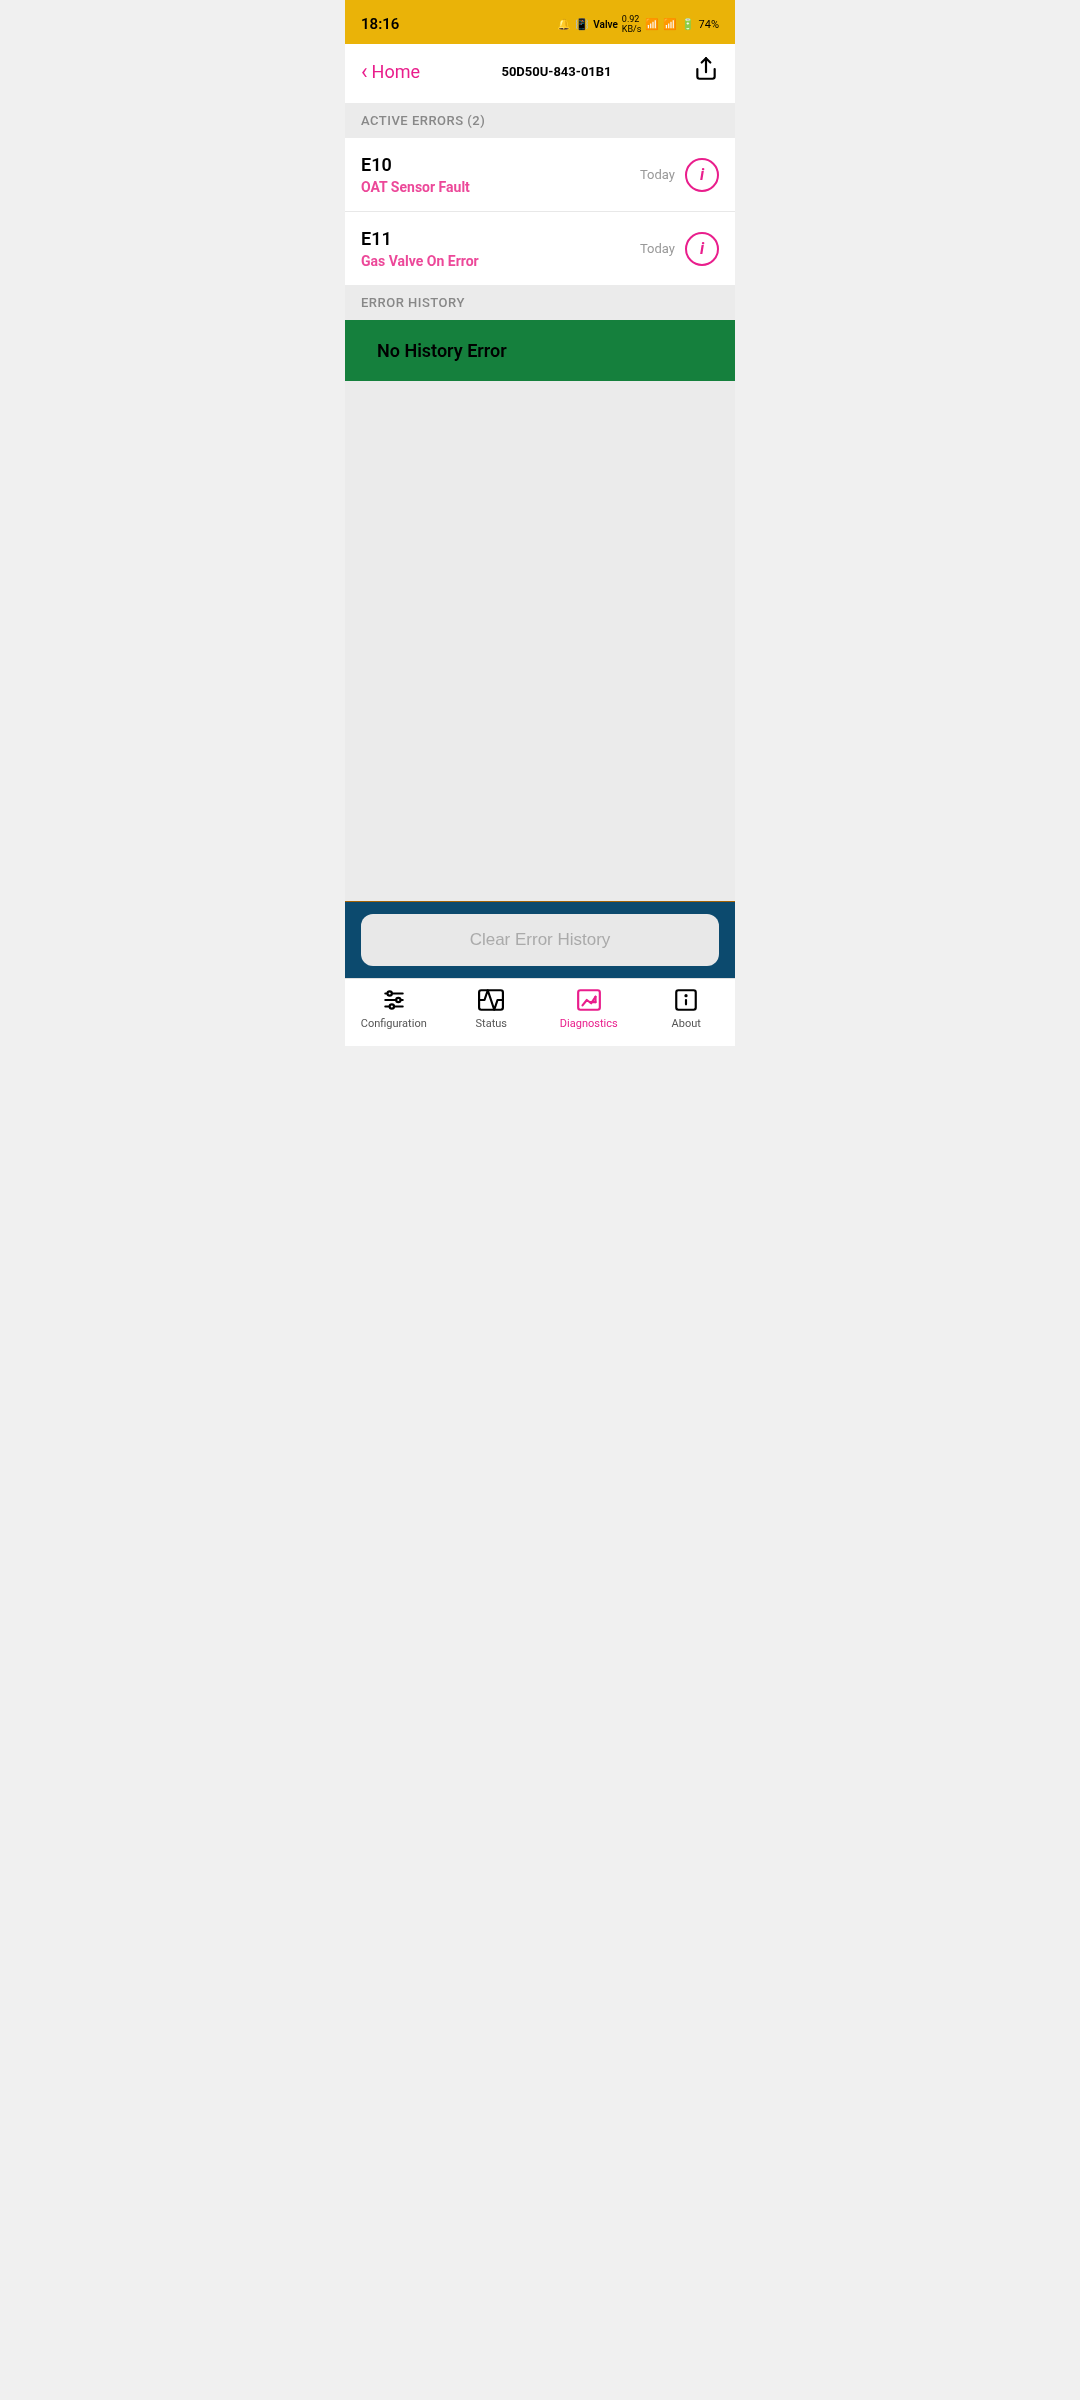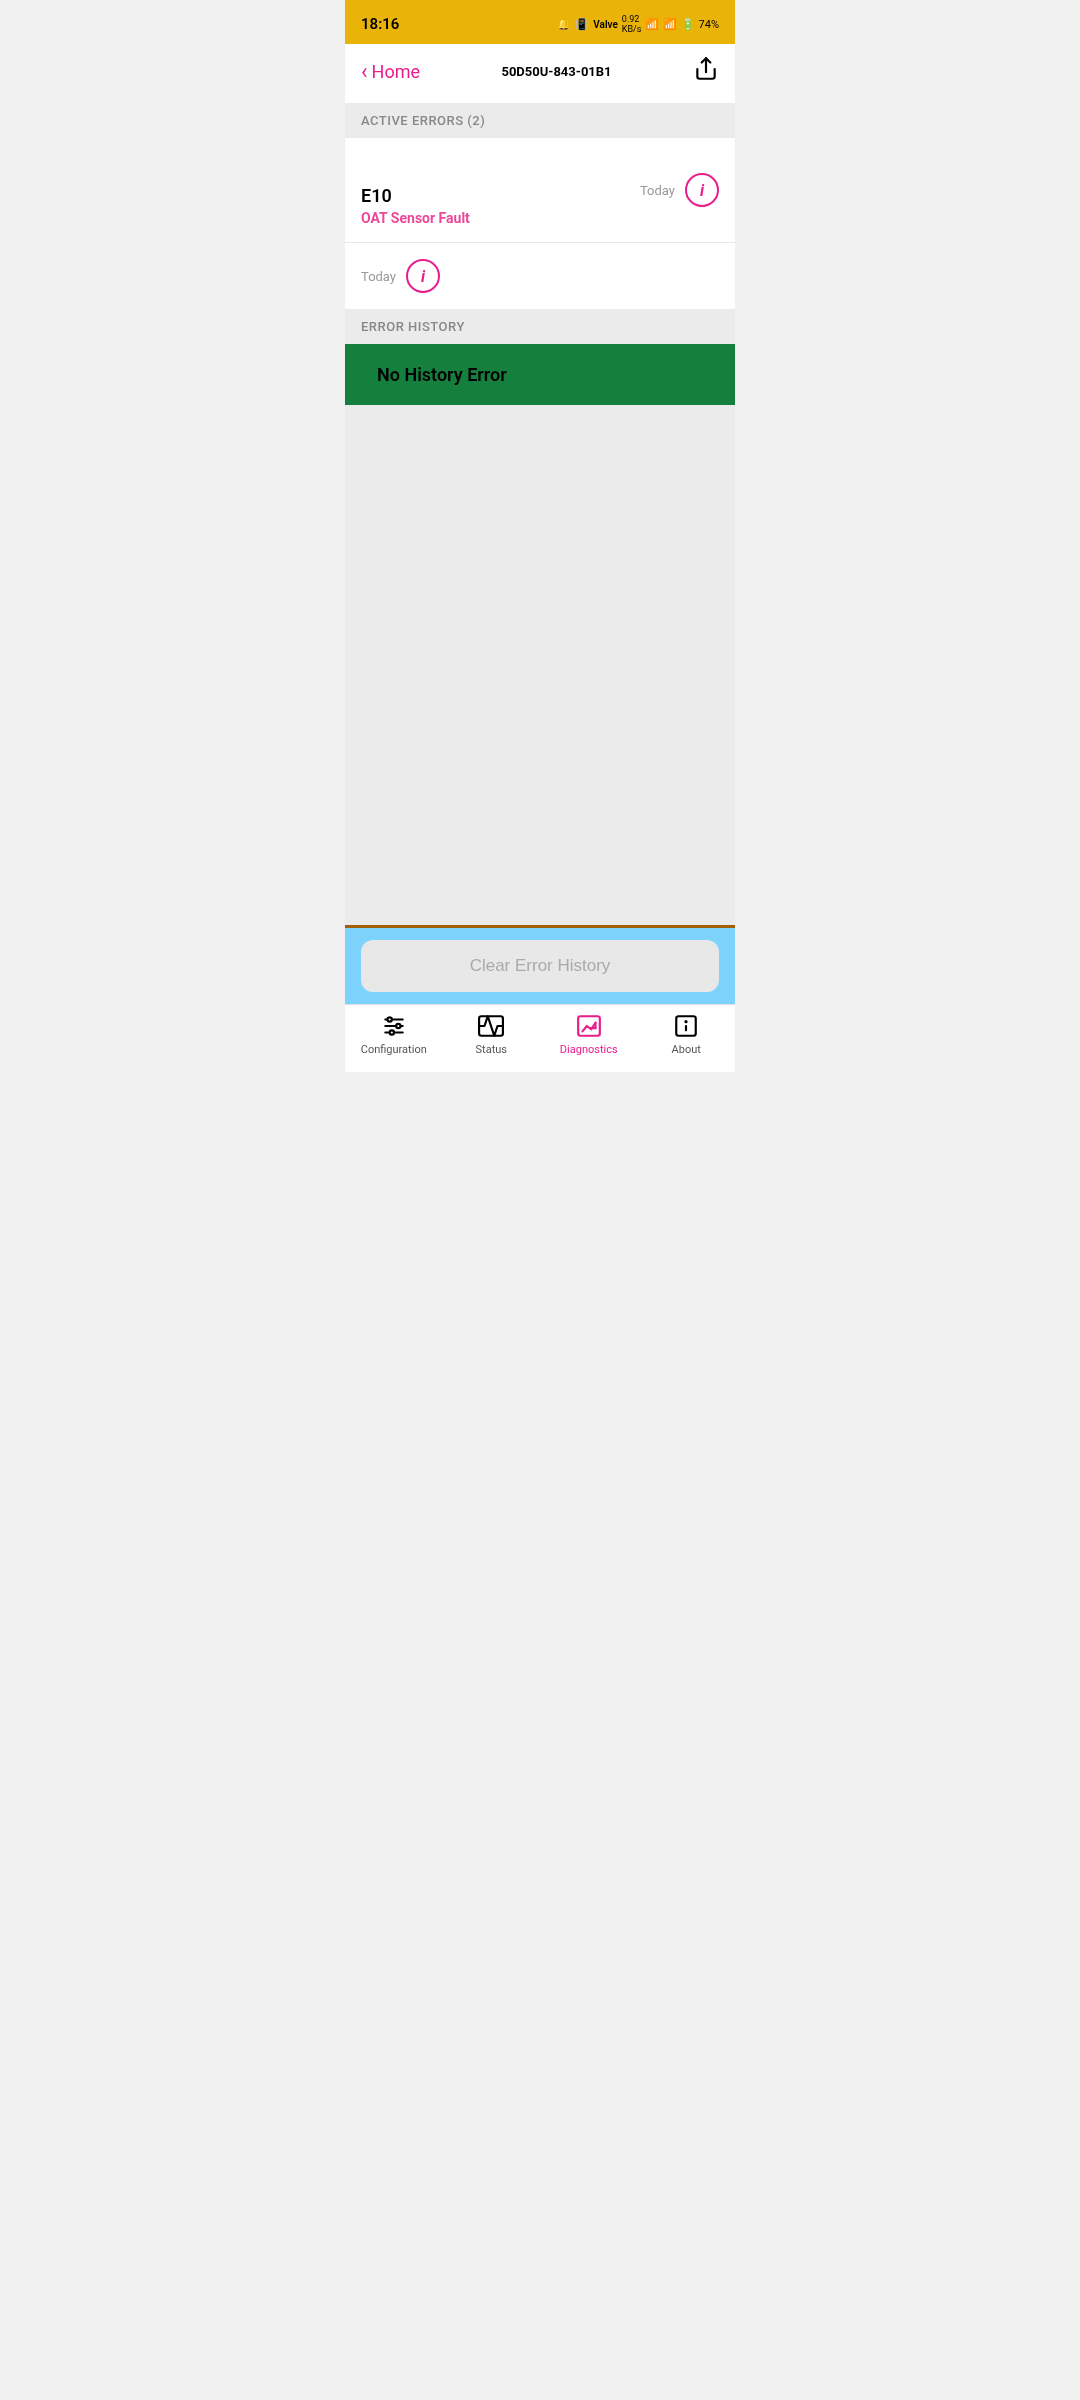--- a/index.html
+++ b/index.html
@@ -107,21 +107,20 @@
       padding: 16px 16px;
       border-bottom: 1px solid #e8e8e8;
     }
 
     .error-item:last-child {
       border-bottom: none;
     }
 
     .error-info {
       flex: 1;
-      margin-top: 31px;
     }
 
     .error-code {
       font-size: 18px;
       font-weight: 600;
       color: #000;
       margin-bottom: 4px;
     }
 
     .error-desc {
@@ -171,23 +170,23 @@
 
     
     .empty-area {
       background: #ebebeb;
       flex: 1;
       min-height: 520px;
     }
 
     
     .clear-btn-container {
-      background: #7dd3fc;
+      background: #0c4a6e;
       padding: 12px 16px;
-      border-top: 3px solid #a16207;
+      border-top: 1px solid #a16207;
     }
 
     .clear-btn {
       width: 100%;
       padding: 16px;
       background: #e8e8e8;
       border: none;
       border-radius: 12px;
       font-size: 17px;
       color: #aaa;
@@ -277,20 +276,24 @@
       <div class="error-code">E10</div>
       <div class="error-desc">OAT Sensor Fault</div>
     </div>
     <div class="error-meta">
       <span class="error-date">Today</span>
       <div class="info-icon">i</div>
     </div>
   </div>
 
   <div class="error-item">
+    <div class="error-info">
+      <div class="error-code">E11</div>
+      <div class="error-desc">Gas Valve On Error</div>
+    </div>
     <div class="error-meta">
       <span class="error-date">Today</span>
       <div class="info-icon">i</div>
     </div>
   </div>
 </div>
 
 <div class="section-header">
   <span>ERROR HISTORY</span>
 </div>

